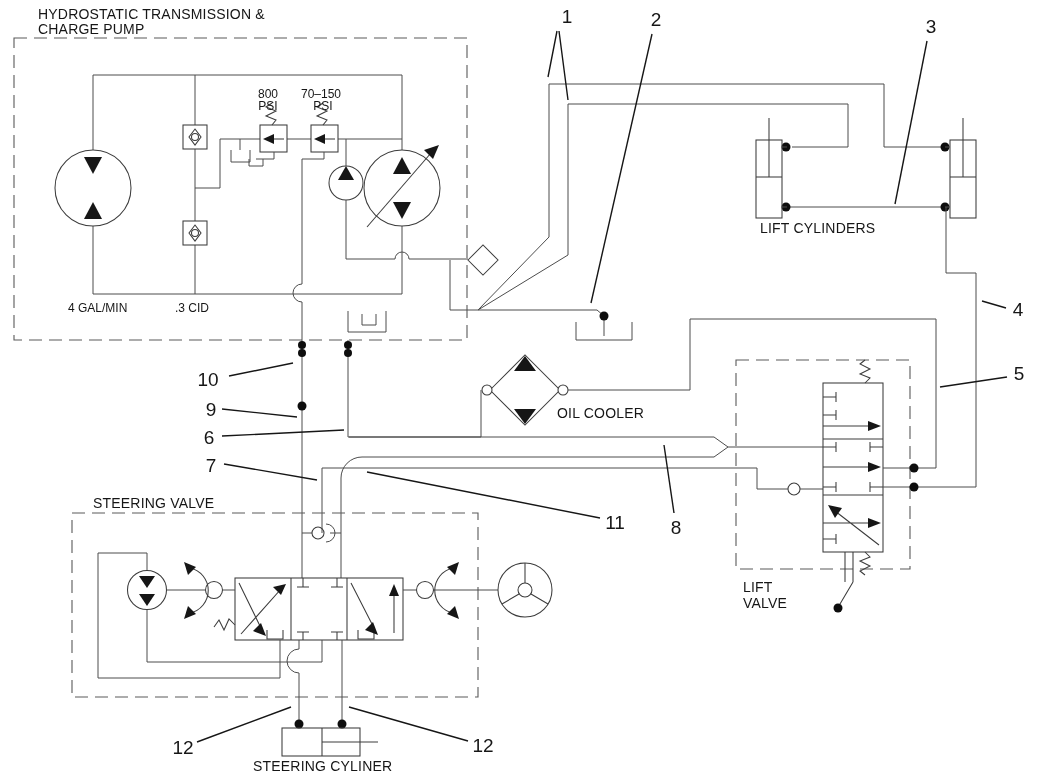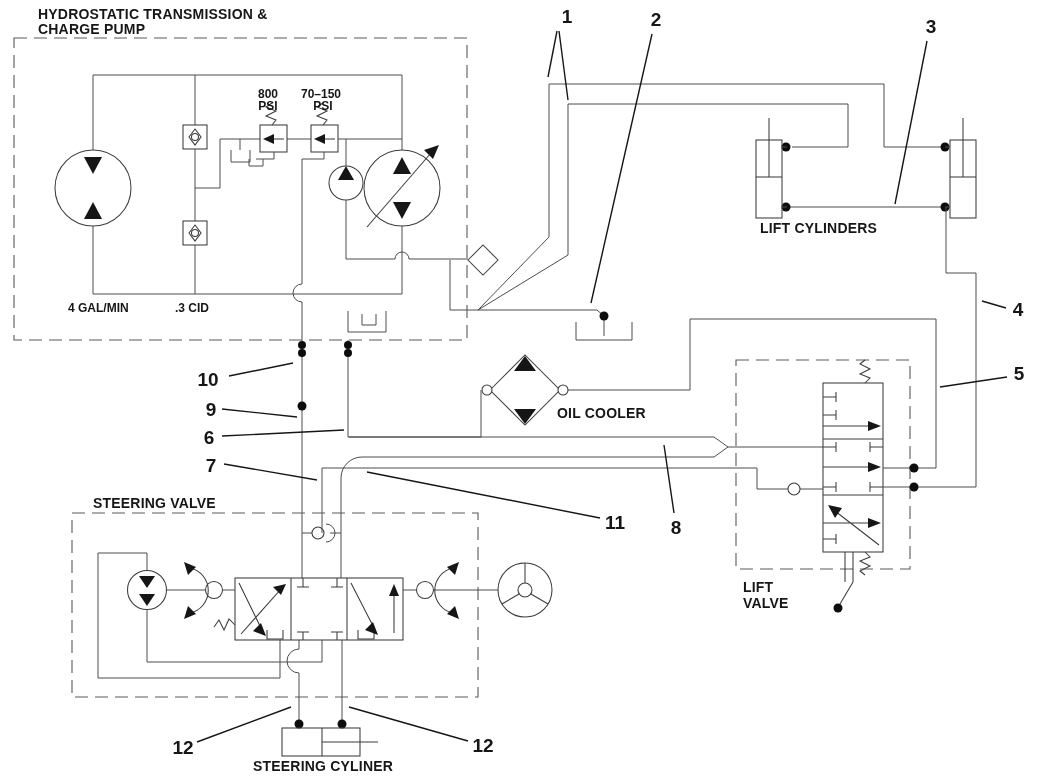--- a/index.html
+++ b/index.html
@@ -1,17 +1,17 @@
 <!DOCTYPE html>
 <html><head>
 <meta charset="utf-8">
 <style>
   html,body{margin:0;padding:0;background:#ffffff;}
   body{font-family:"Liberation Sans", sans-serif;}
-  .stage{position:relative;width:1040px;height:782px;background:#fff;overflow:hidden;font-weight:bold;}
+  .stage{position:relative;width:1040px;height:782px;background:#fff;overflow:hidden;}
   svg{display:block;}
   svg text{font-family:"Liberation Sans", sans-serif;fill:#161616;}
   .lbl{font-size:14px;letter-spacing:.2px;}
   .sm{font-size:12px;}
   .callout{font-size:19px;}
   .circ{stroke:#4d4d4d;stroke-width:1;fill:none;}
   .boxd{stroke:#5a5a5a;stroke-width:1.1;fill:none;stroke-dasharray:13 7;}
   .sym{stroke:#3c3c3c;stroke-width:1.05;fill:none;}
   .symw{stroke:#3c3c3c;stroke-width:1.05;fill:#ffffff;}
   .fillb{fill:#161616;stroke:none;}

